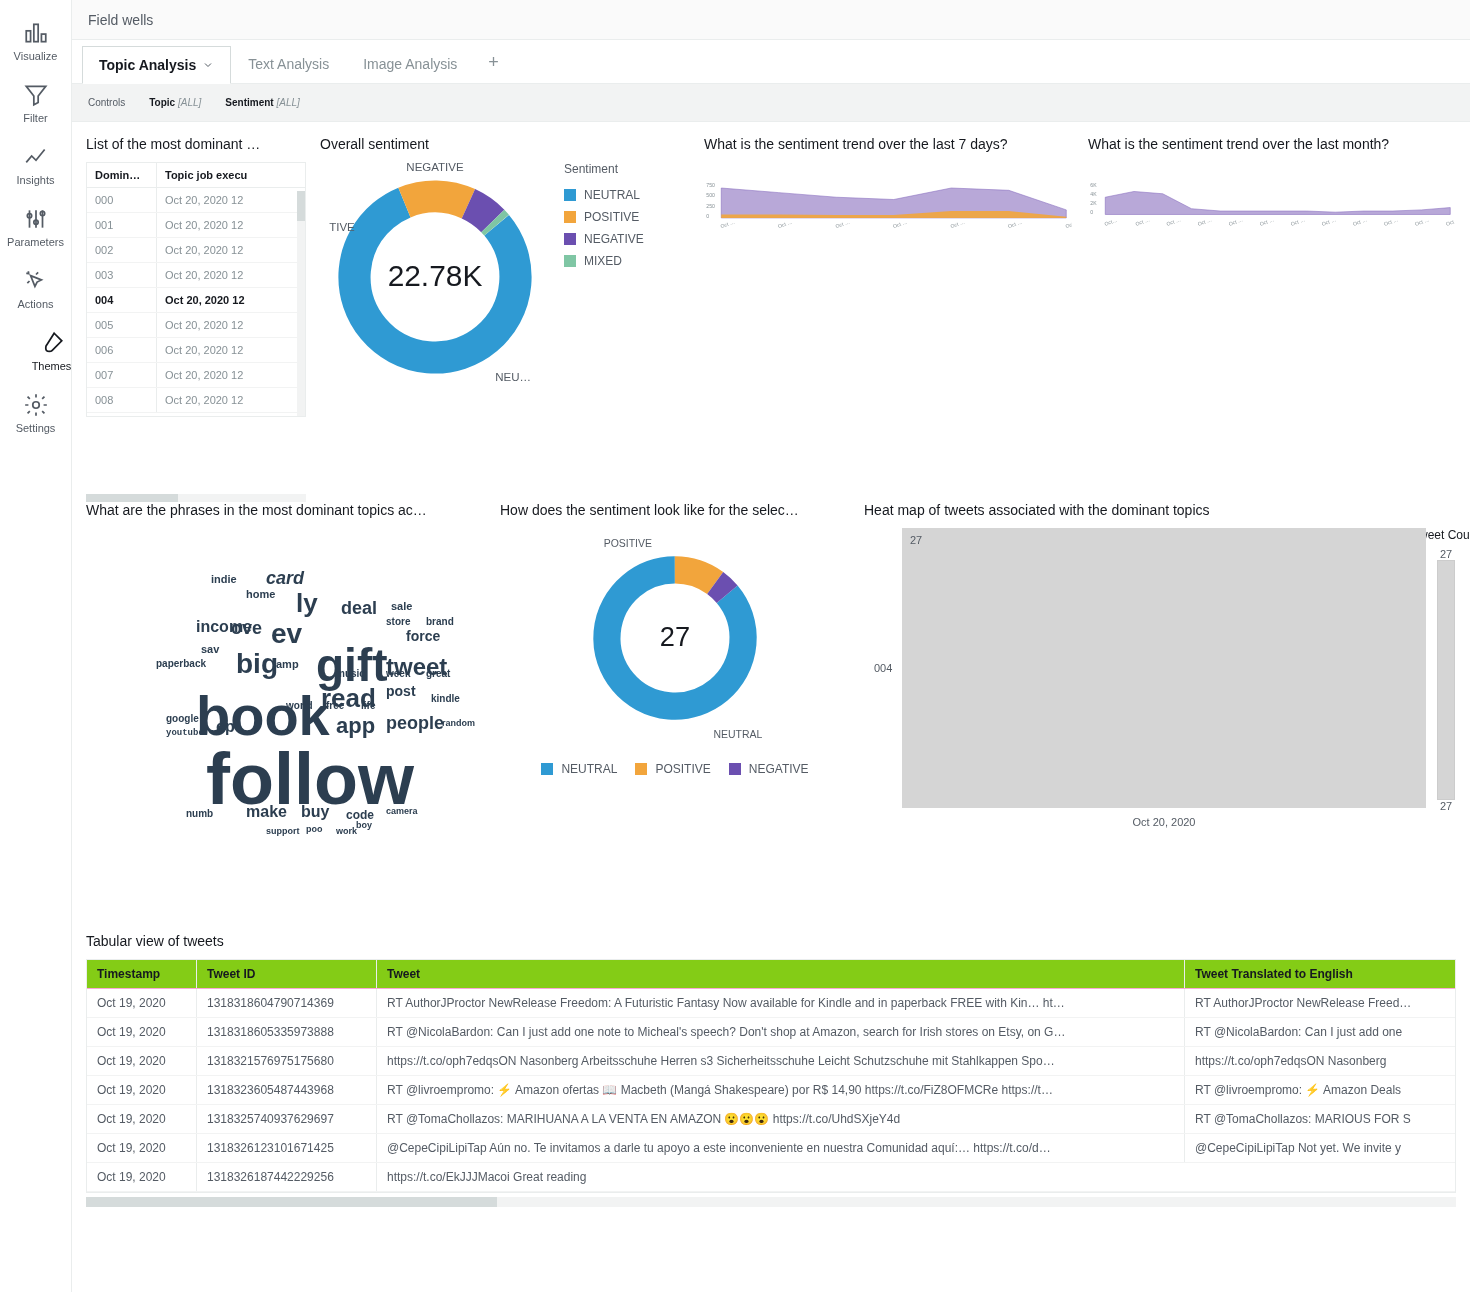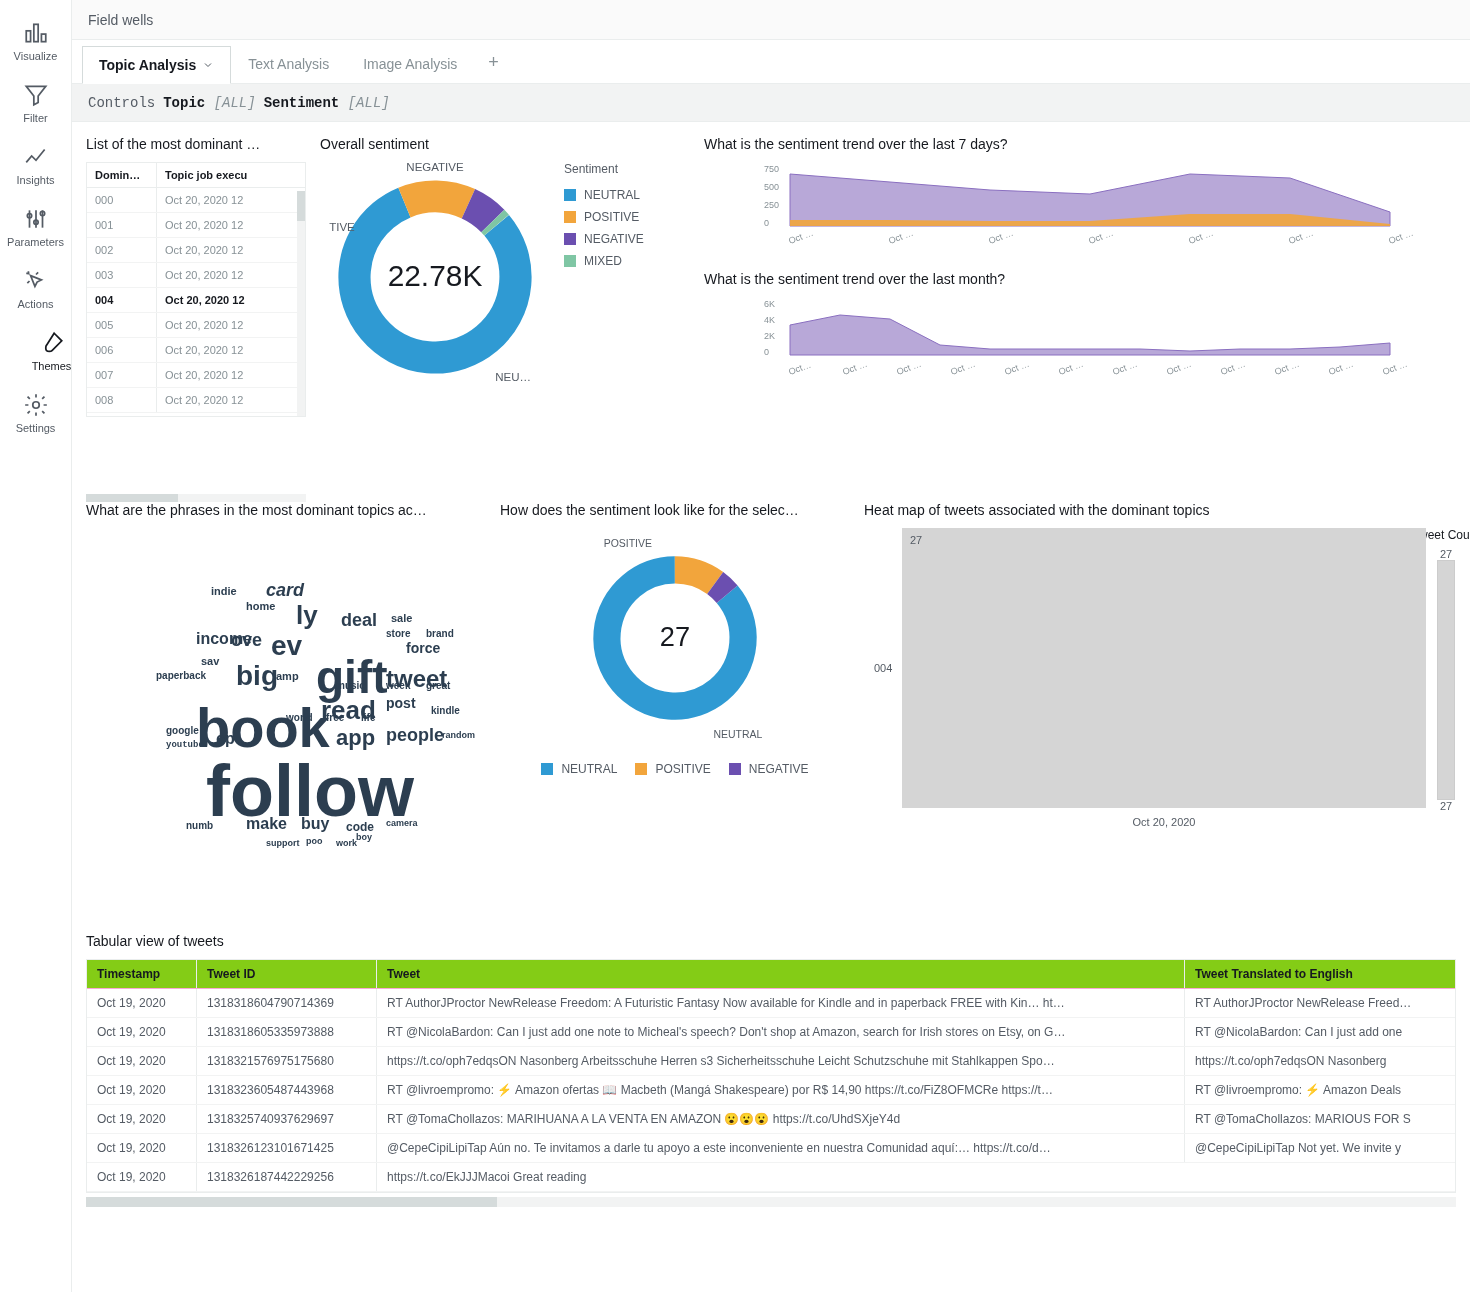--- a/index.html
+++ b/index.html
@@ -16,21 +16,21 @@
 
 
 .main { flex:1; display:flex; flex-direction:column; overflow:hidden; }
 
 .fieldwells { height:40px; border-bottom:1px solid #eaeded; background:#fafafa; display:flex; align-items:center; padding:0 16px; font-size:14px; color:#545b64; }
 .sheet-tabs { height:44px; border-bottom:1px solid #eaeded; display:flex; align-items:flex-end; padding:0 10px; background:#fff; }
 .sheet-tab { padding:10px 16px; font-size:14px; color:#879196; cursor:pointer; border:1px solid transparent; display:flex; align-items:center; gap:6px; }
 .sheet-tab.active { color:#16191f; font-weight:700; border:1px solid #d5dbdb; border-bottom-color:#fff; background:#fff; position:relative; top:1px; }
 .sheet-add { padding:10px 14px; color:#879196; font-size:18px; cursor:pointer; }
 
-.controls-bar { height:38px; background:#f2f3f3; border-bottom:1px solid #eaeded; display:flex; align-items:center; padding:0 16px; gap:8px; font-size:14px; color:#545b64;font-family:Liberation Mono, monospace; }
+.controls-bar { height:38px; background:#f2f3f3; border-bottom:1px solid #eaeded; display:flex; align-items:center; padding:0 16px; gap:24px; font-size:10px; color:#545b64; }
 .controls-bar .lbl { font-weight:400; }
 .controls-bar .val { color:#879196; font-style:italic; }
 .controls-bar strong { color:#16191f; }
 
 .grid { flex:1; padding:14px; display:grid; grid-template-columns: 220px 370px 1fr; grid-template-rows: auto auto auto; gap:14px; overflow:hidden; }
 .panel { border:0; }
 .panel-title { font-size:14px; color:#16191f; margin-bottom:10px; white-space:nowrap; overflow:hidden; text-overflow:ellipsis; }
 
 
 .tlist { border:1px solid #eaeded; font-size:11px; height:255px; overflow:hidden; position:relative; }
@@ -50,29 +50,29 @@
 .donut-wrap { display:flex; gap:14px; }
 .donut-svg { width:230px; height:230px; }
 .legend { font-size:12px; color:#545b64; }
 .legend-title { font-weight:400; margin-bottom:8px; }
 .legend-row { display:flex; align-items:center; gap:8px; padding:4px 0; }
 .swatch { width:12px; height:12px; }
 .donut-center { font-size:26px; font-weight:400; fill:#16191f; }
 .donut-lbl { font-size:10px; fill:#545b64; }
 
 
-.trend-col { display:flex; flex-direction:column; gap:16px; }
+.trend-col { display:flex; flex-direction:row; gap:16px;justify-content:space-between; }
 .trend { }
 .trend svg { width:100%; height:90px; }
 .axis-lbl { font-size:9px; fill:#879196; }
 
 
 .row2 { grid-column: 1 / -1; display:grid; grid-template-columns: 400px 350px 1fr; gap:14px; }
 .wordcloud { position:relative; height:320px; }
-.wordcloud .w { position:absolute; color:#2c3e50; font-weight:600; white-space:nowrap;margin-top:12px; }
+.wordcloud .w { position:absolute; color:#2c3e50; font-weight:600; white-space:nowrap; }
 
 .donut2-wrap { display:flex; flex-direction:column; align-items:center; }
 .donut2-wrap svg { width:220px; height:220px; }
 .legend-h { display:flex; gap:18px; font-size:12px; color:#545b64; margin-top:10px; }
 
 .heatmap { }
 .heatmap-body { display:flex; gap:10px; }
 .heatmap-plot { flex:1; background:#d5d5d5; height:280px; position:relative; }
 .heatmap-plot .topnum { position:absolute; top:6px; left:8px; font-size:11px; color:#545b64; }
 .heatmap-plot .ylab { position:absolute; left:-28px; top:50%; transform:translateY(-50%); font-size:11px; color:#545b64; }

